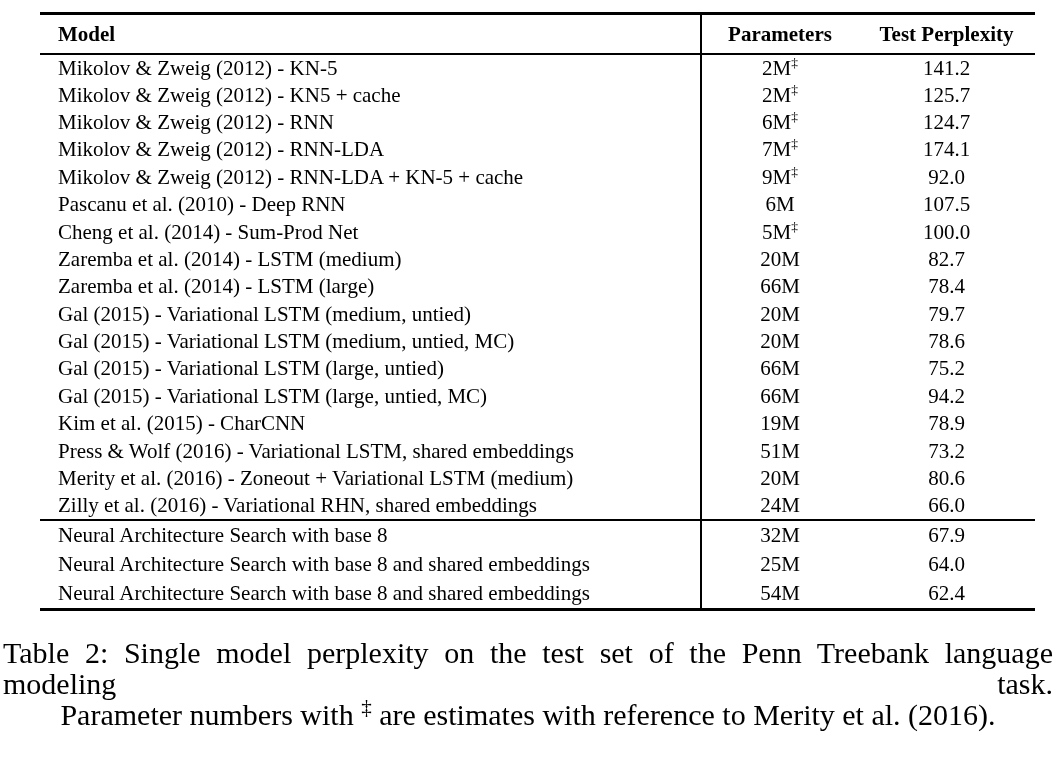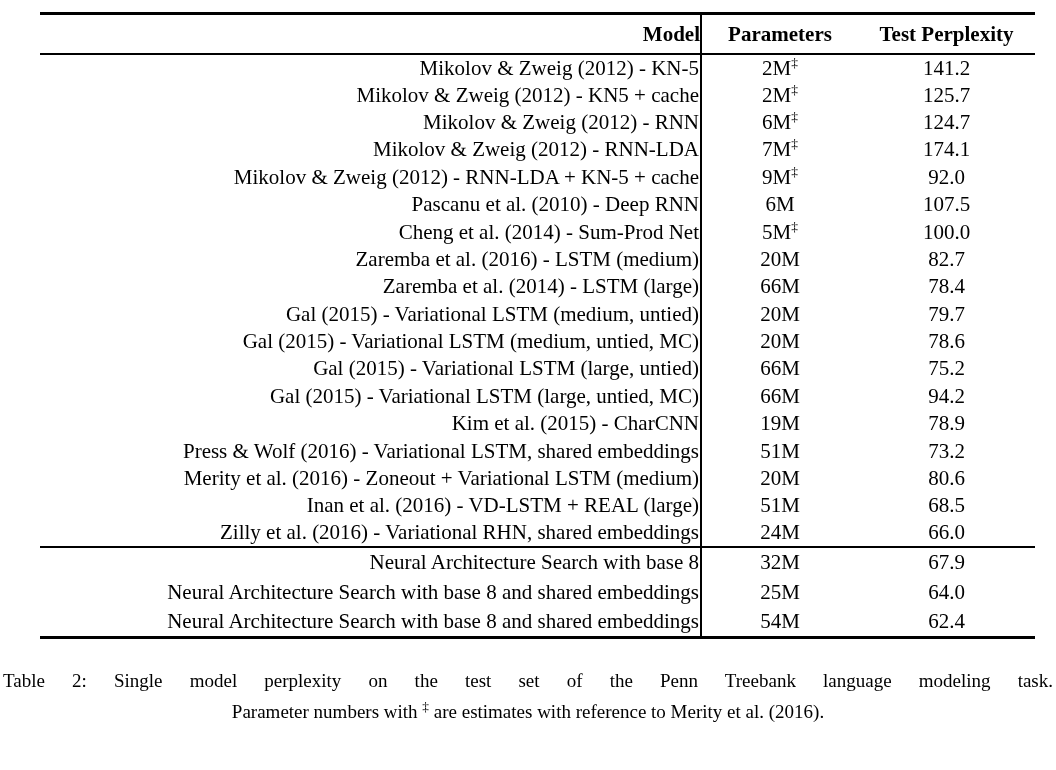--- a/index.html
+++ b/index.html
@@ -31,21 +31,21 @@
 
   thead th {
     border-bottom: 2px solid #000;
     height: 38px;
     font-weight: bold;
     font-size: 21px;
     vertical-align: middle;
     padding: 0;
   }
   th.col-model, td.col-model {
-    text-align: right;
+    text-align: left;
     padding-left: 18px;
     border-right: 2px solid #000;
   }
   th.col-params, td.col-params,
   th.col-ppl, td.col-ppl {
     text-align: center;
     padding: 0;
   }
   tbody td {
     vertical-align: middle;
@@ -57,21 +57,21 @@
   tbody.group-1 tr { height: 30px; }
 
   sup.dagger {
     font-size: 64%;
     line-height: 0;
     vertical-align: super;
     letter-spacing: 0;
   }
   .caption {
     margin: 26px 3px 0 3px;
-    font-size: 19px;
+    font-size: 30px;
     line-height: 31px;
   }
   .caption-line1 {
     display: block;
     text-align: justify;
     text-align-last: justify;
     white-space: normal;
   }
   .caption-line2 {
     display: block;
@@ -124,21 +124,21 @@
       <td class="col-model">Pascanu et al. (2010) - Deep RNN</td>
       <td class="col-params">6M</td>
       <td class="col-ppl">107.5</td>
     </tr>
         <tr>
       <td class="col-model">Cheng et al. (2014) - Sum-Prod Net</td>
       <td class="col-params">5M<sup class="dagger">‡</sup></td>
       <td class="col-ppl">100.0</td>
     </tr>
         <tr>
-      <td class="col-model">Zaremba et al. (2016) - LSTM (medium)</td>
+      <td class="col-model">Zaremba et al. (2014) - LSTM (medium)</td>
       <td class="col-params">20M</td>
       <td class="col-ppl">82.7</td>
     </tr>
         <tr>
       <td class="col-model">Zaremba et al. (2014) - LSTM (large)</td>
       <td class="col-params">66M</td>
       <td class="col-ppl">78.4</td>
     </tr>
         <tr>
       <td class="col-model">Gal (2015) - Variational LSTM (medium, untied)</td>
@@ -167,25 +167,20 @@
     </tr>
         <tr>
       <td class="col-model">Press &amp; Wolf (2016) - Variational LSTM, shared embeddings</td>
       <td class="col-params">51M</td>
       <td class="col-ppl">73.2</td>
     </tr>
         <tr>
       <td class="col-model">Merity et al. (2016) - Zoneout + Variational LSTM (medium)</td>
       <td class="col-params">20M</td>
       <td class="col-ppl">80.6</td>
-    </tr>
-        <tr>
-      <td class="col-model">Inan et al. (2016) - VD-LSTM + REAL (large)</td>
-      <td class="col-params">51M</td>
-      <td class="col-ppl">68.5</td>
     </tr>
         <tr>
       <td class="col-model">Zilly et al. (2016) - Variational RHN, shared embeddings</td>
       <td class="col-params">24M</td>
       <td class="col-ppl">66.0</td>
     </tr>
       </tbody>
     <tbody class="group-1" id="group-1">
         <tr>
       <td class="col-model">Neural Architecture Search with base 8</td>

